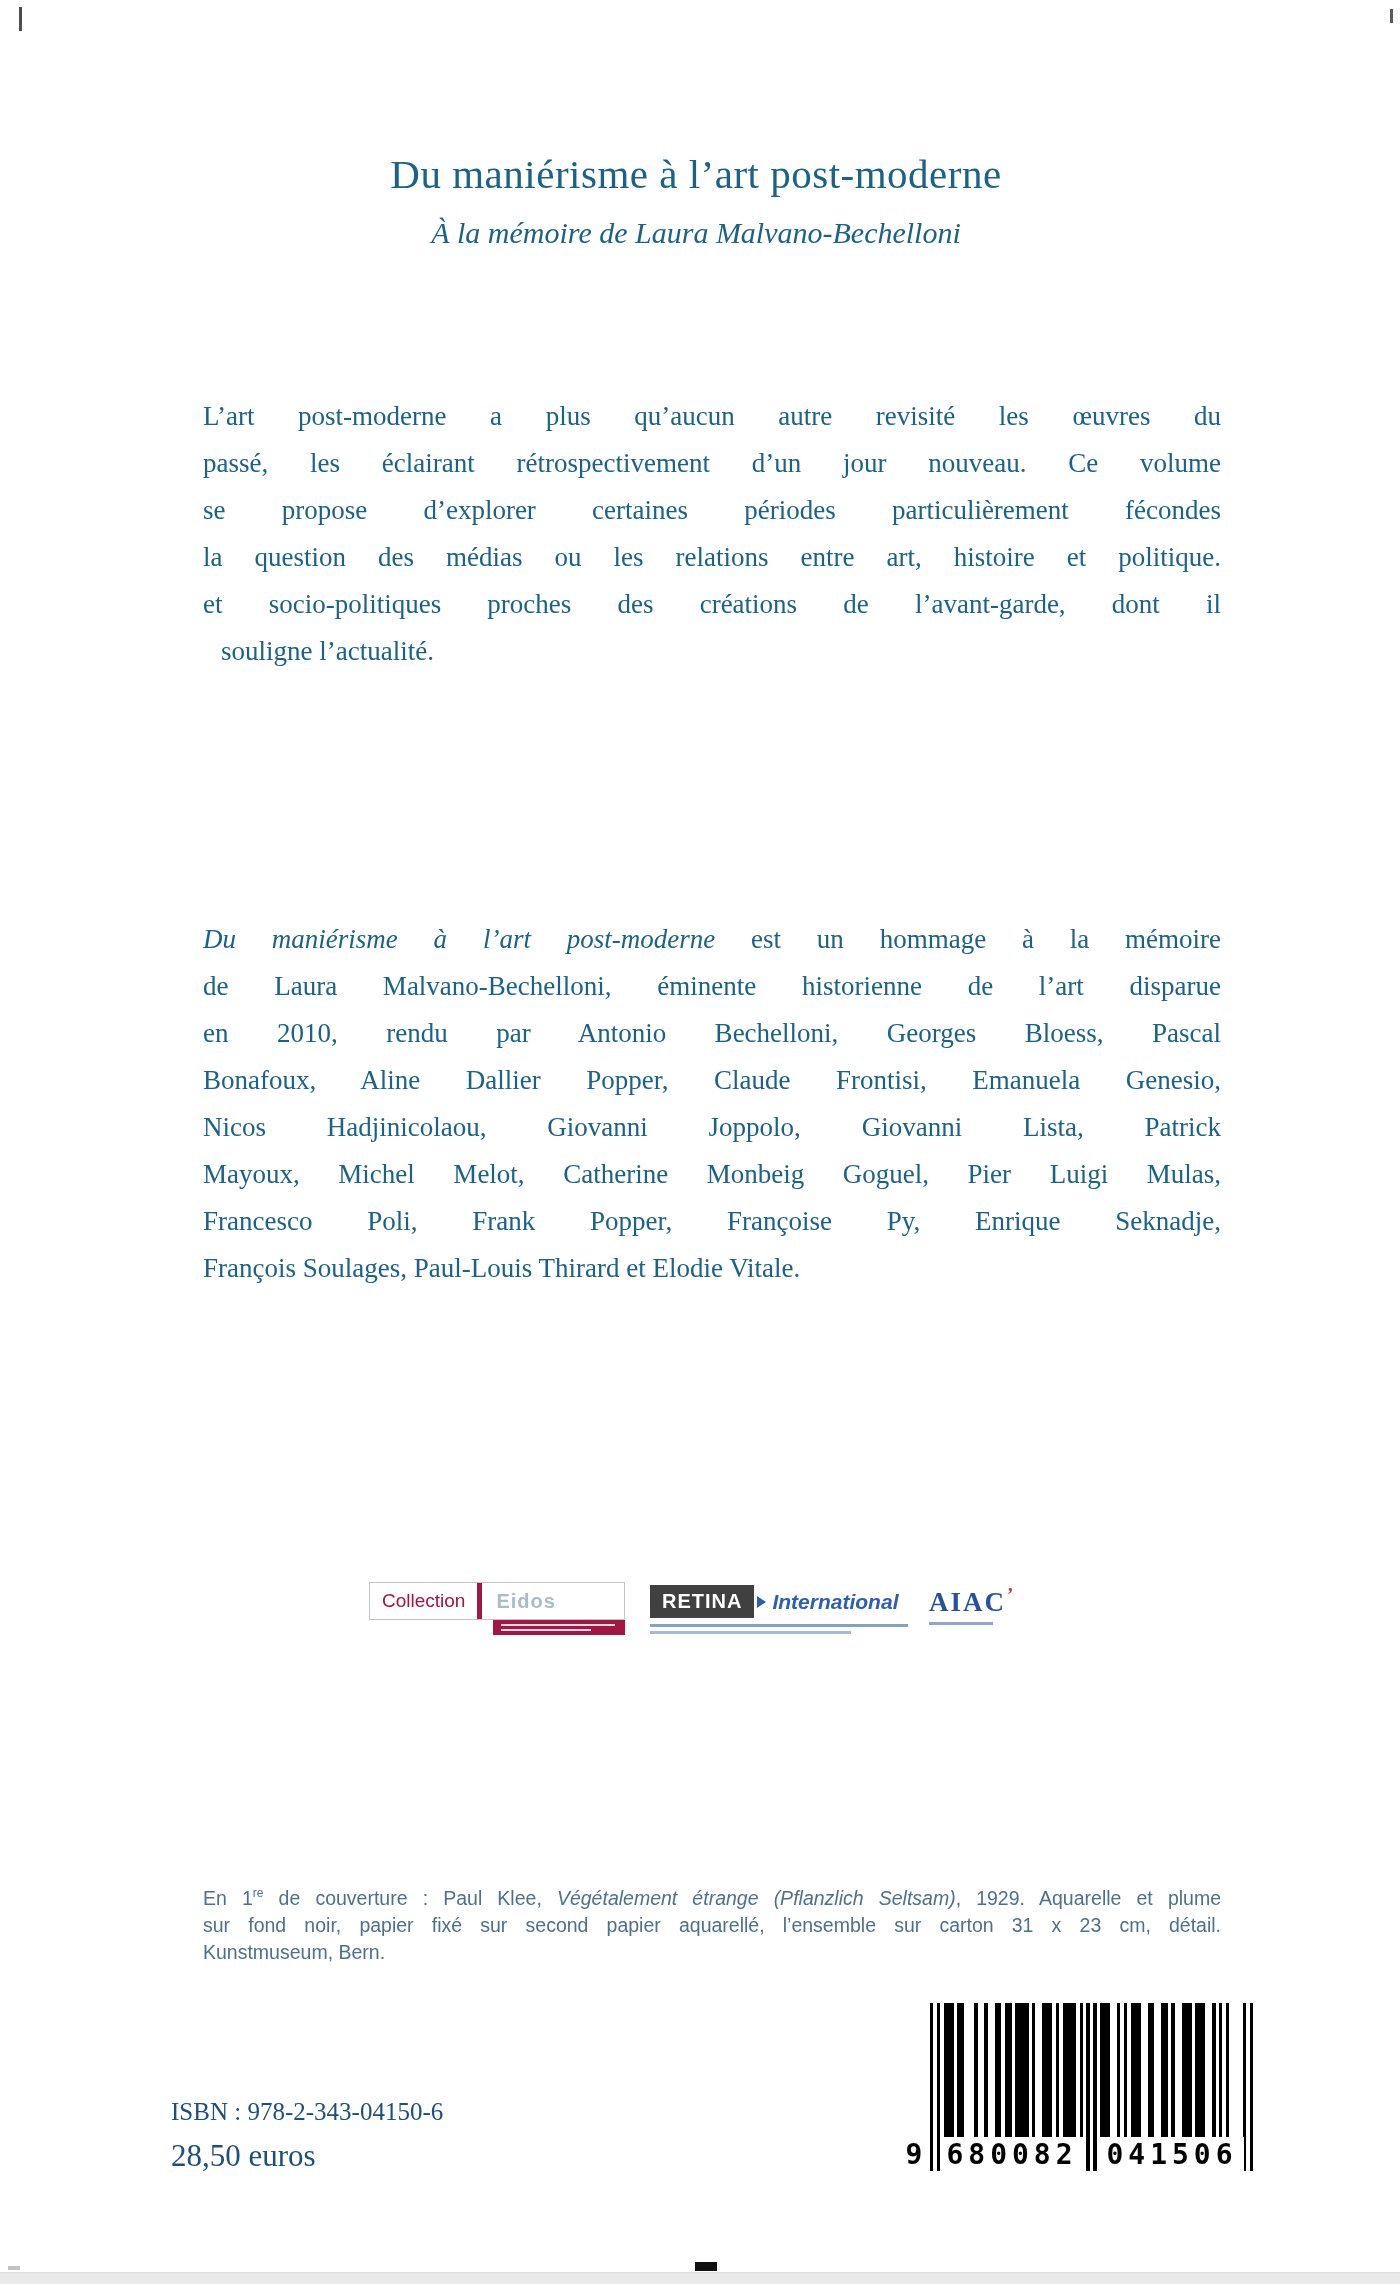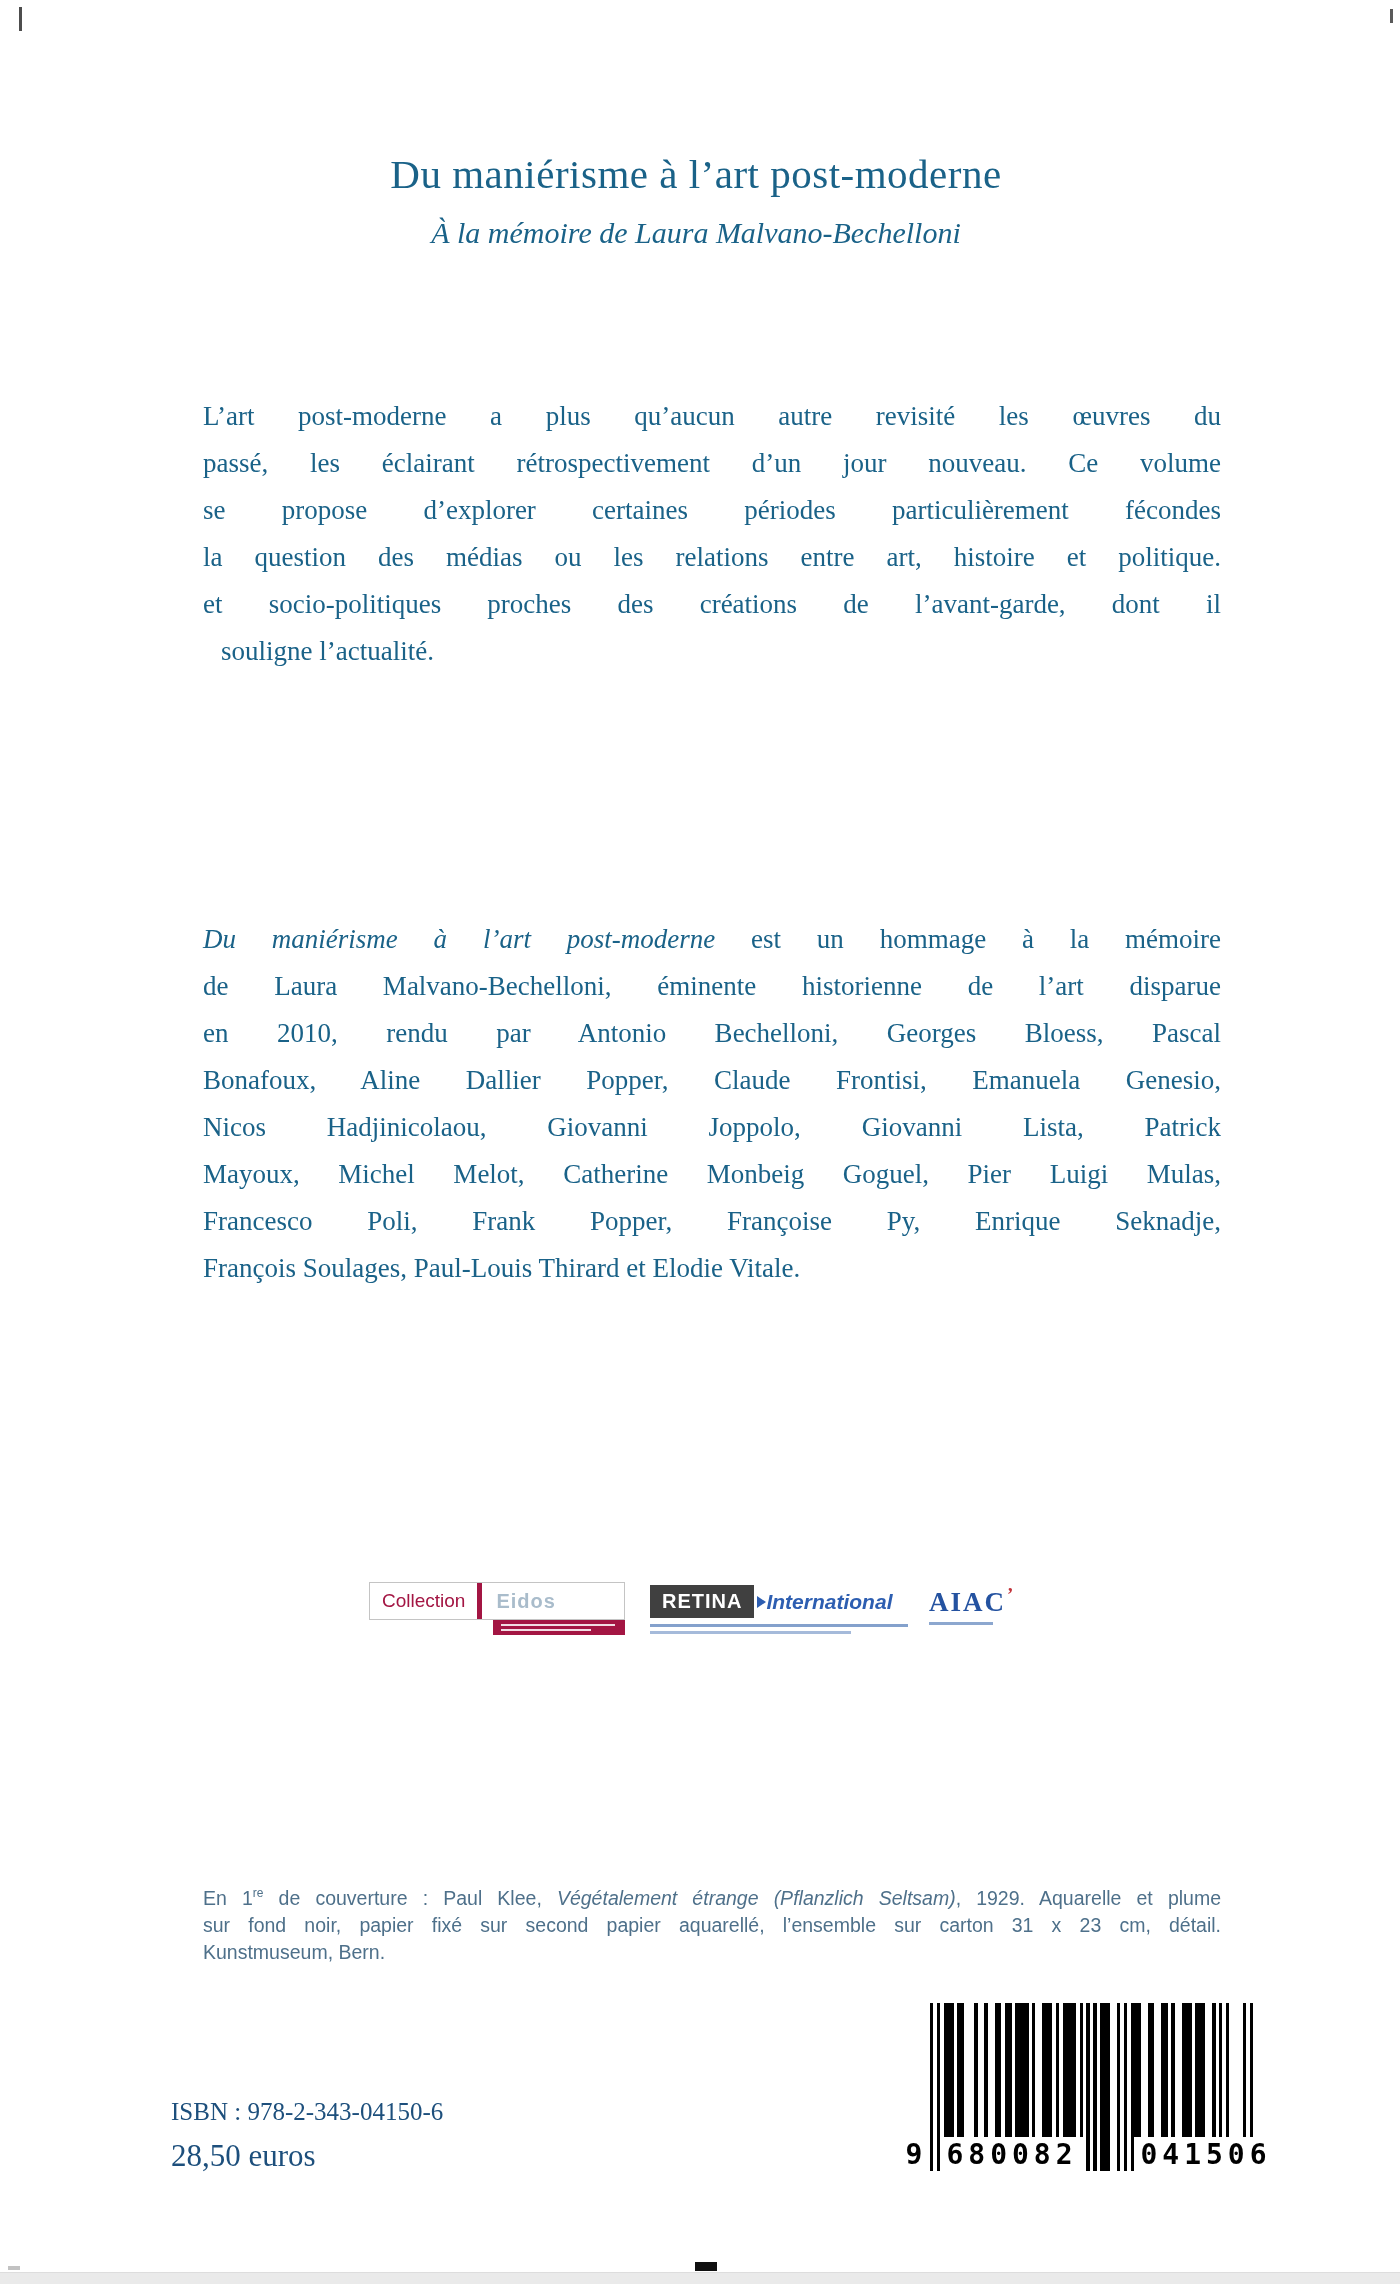--- a/index.html
+++ b/index.html
@@ -52,21 +52,21 @@
   .le-strip::before{top:4px;right:10px;}
   .le-strip::after{top:9px;right:34px;}
 
   .logo-retina{position:absolute;left:650px;top:1585px;width:258px;}
   .lr-main{display:flex;align-items:center;}
   .lr-black{background:#404040;color:#fff;font-family:"Liberation Sans",sans-serif;
         font-weight:bold;font-size:20px;padding:5px 12px;letter-spacing:1px;}
   .lr-arrow{width:0;height:0;border-left:9px solid var(--logo-blue);
         border-top:6px solid transparent;border-bottom:6px solid transparent;margin-left:3px;}
   .lr-int{color:var(--logo-blue);font-family:"Liberation Sans",sans-serif;
-        font-weight:bold;font-style:italic;font-size:21px;margin-left:0;}
+        font-weight:bold;font-style:italic;font-size:21px;margin-left:6px;}
   .lr-sub{margin-top:6px;}
   .lr-sub .bar1{height:3px;background:#5b82bb;opacity:.75;width:100%;}
   .lr-sub .bar2{height:3px;background:#5b82bb;opacity:.55;width:78%;margin-top:4px;}
 
   .logo-aiac{position:absolute;left:929px;top:1584px;}
   .la-word{color:#2452a0;font-family:"Liberation Serif",serif;font-weight:bold;
         font-size:27px;letter-spacing:2px;}
   .la-tick{color:#c2333a;font-size:19px;vertical-align:super;margin-left:1px;font-weight:bold;}
   .la-sub{margin-top:4px;width:64px;height:3px;background:#5b82bb;opacity:.7;}
 
@@ -83,21 +83,21 @@
 
   
   .barcode{position:absolute;left:900px;top:2003px;width:360px;height:172px;background:#fff;}
   #bars{position:absolute;left:30px;top:0;width:323px;height:168px;}
   .bar{position:absolute;top:0;height:168px;background:#000;}
   .bc-digit{position:absolute;top:134px;height:36px;line-height:36px;background:#fff;
         font-family:"DejaVu Sans Mono",monospace;font-weight:bold;font-size:28px;
         color:#000;text-align:center;}
   #bc-first{left:0;width:28px;}
   #bc-g1{left:40px;width:144px;letter-spacing:5px;}
-  #bc-g2{left:200px;width:144px;letter-spacing:5px;margin-left:34px;}
+  #bc-g2{left:200px;width:144px;letter-spacing:5px;}
 </style>
 </head>
 <body>
 
 <div class="page">
 
   <div class="scan-edge-right"></div>
   <div class="scan-edge-bottom"></div>
   <div class="mark-top-left"></div>
   <div class="mark-top-right"></div>

